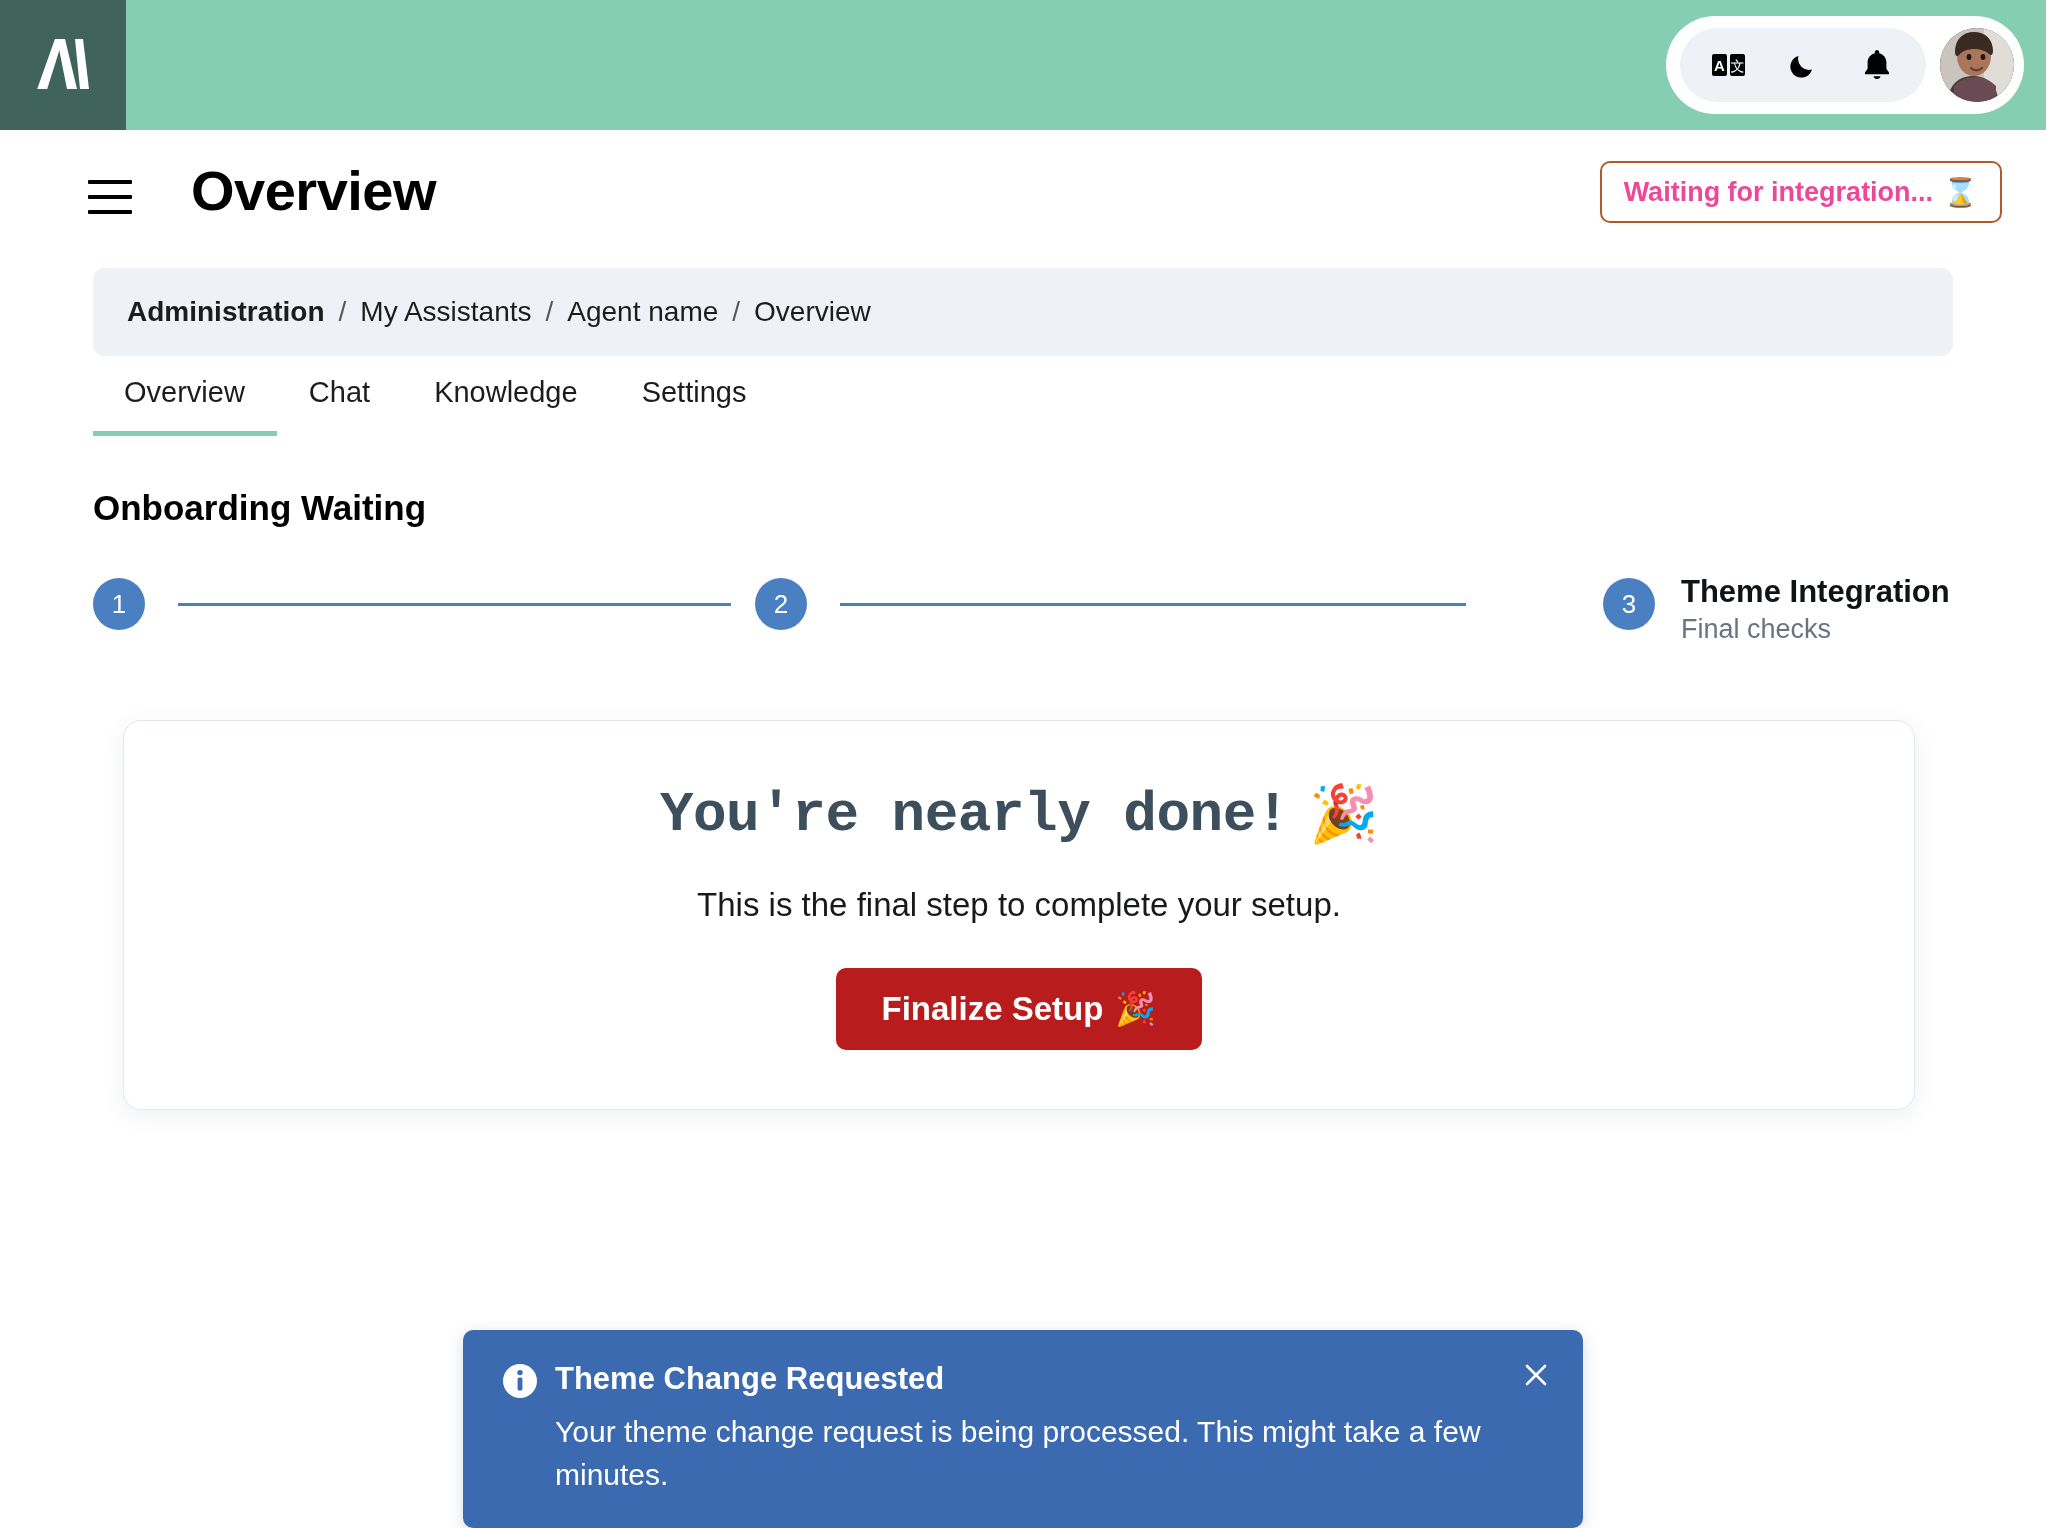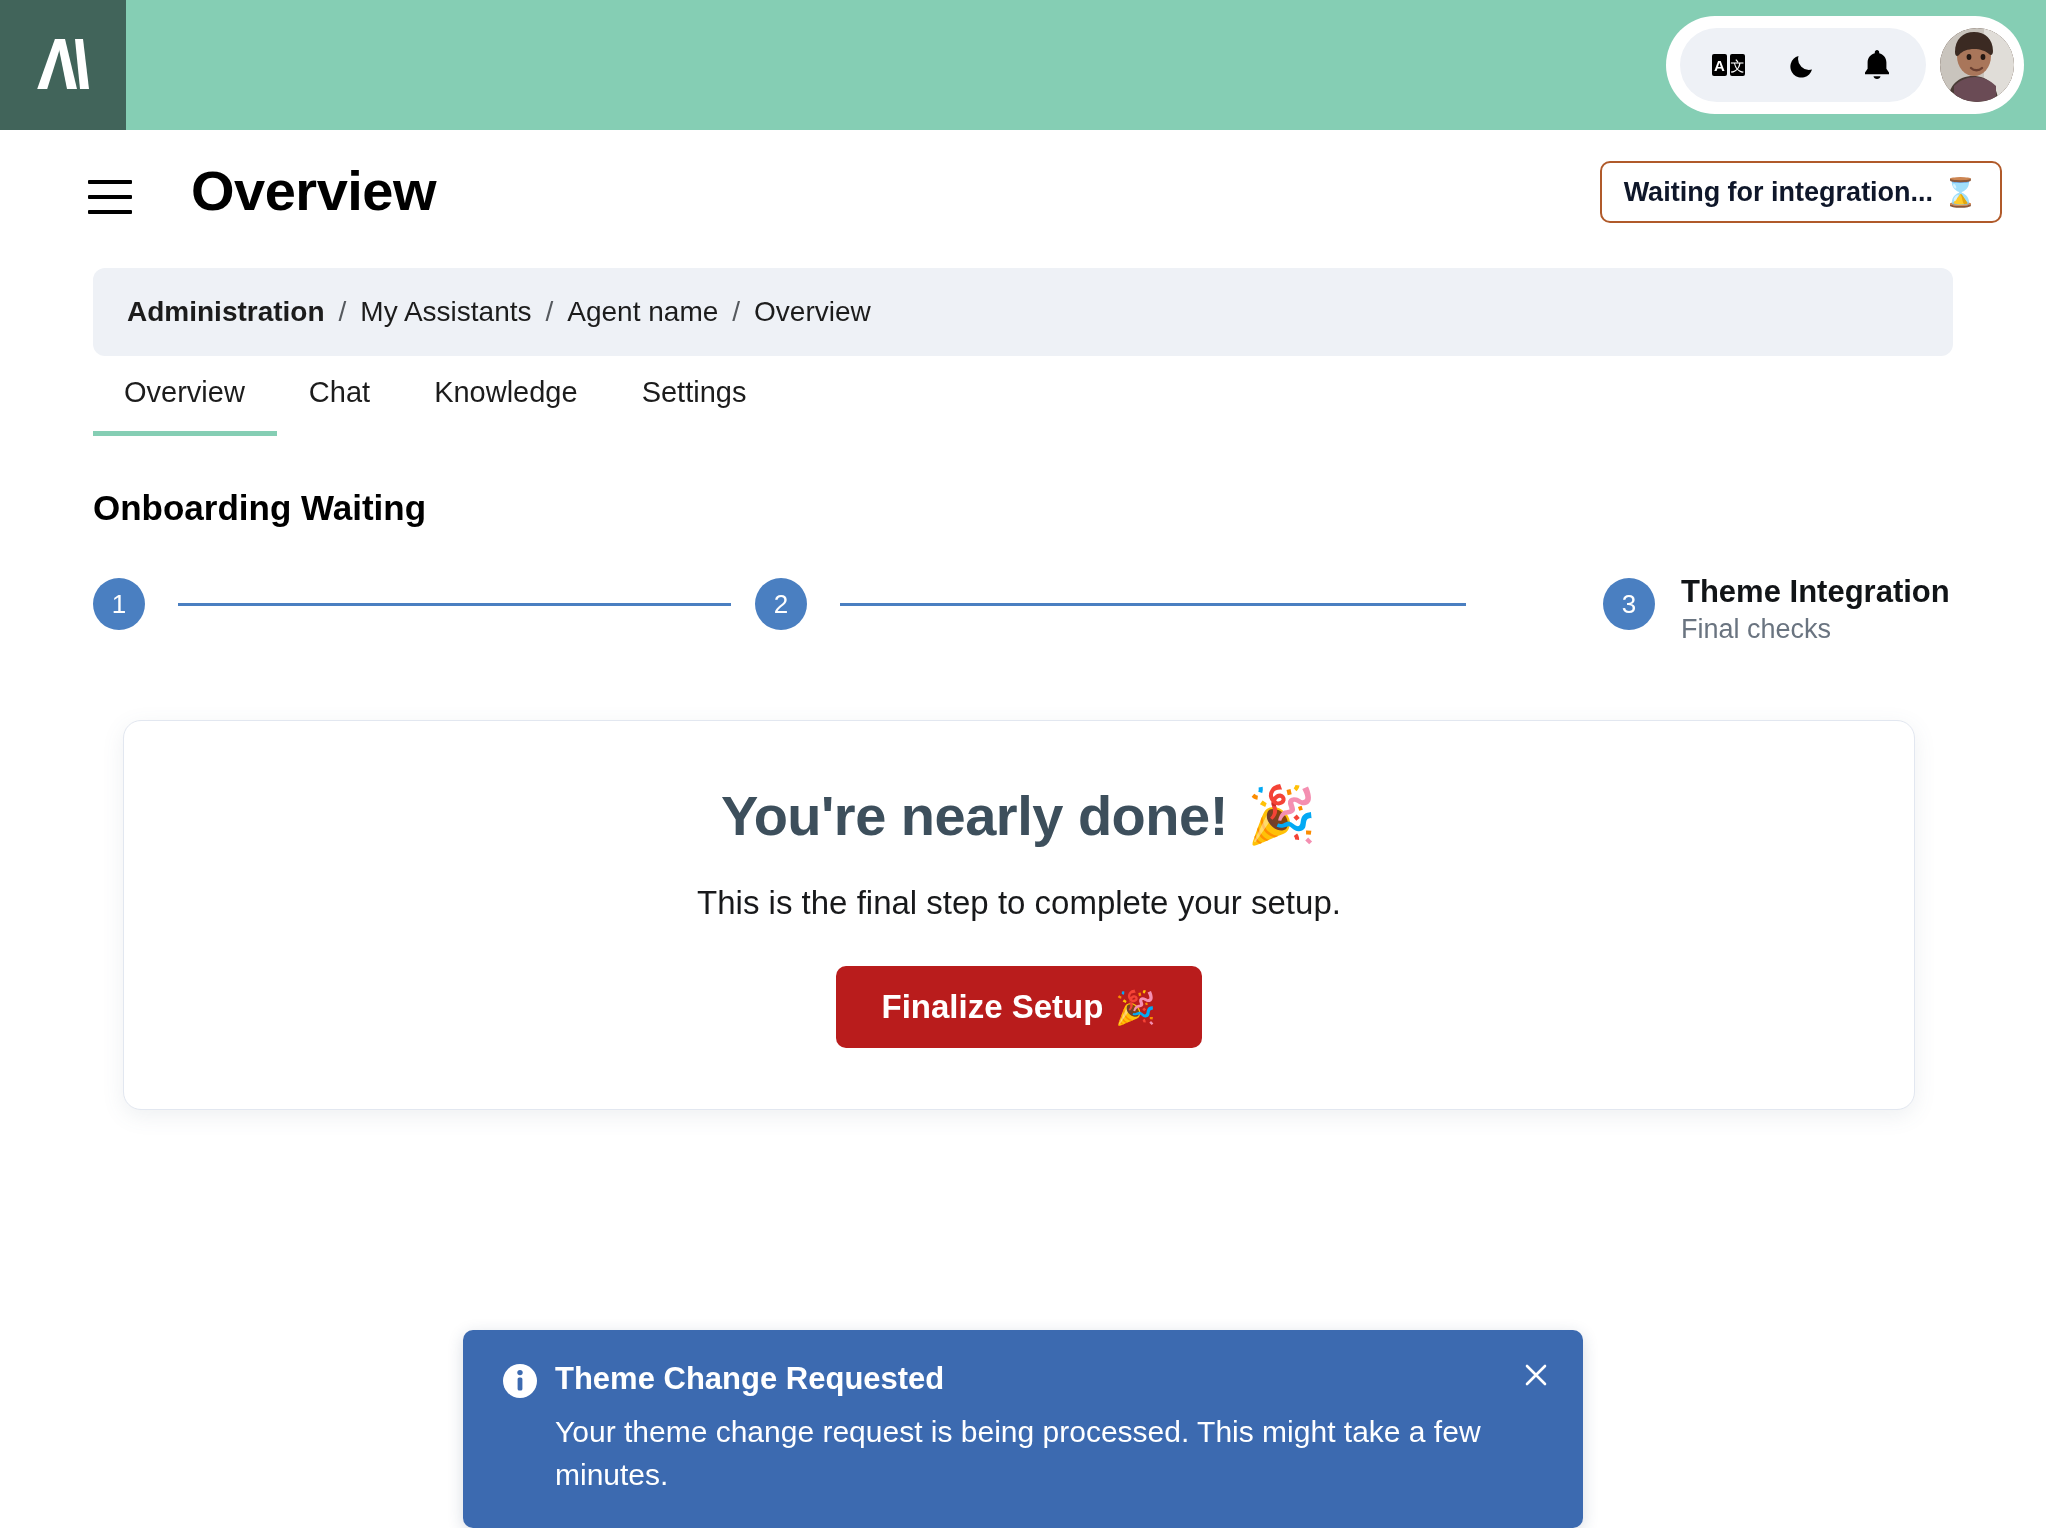--- a/index.html
+++ b/index.html
@@ -128,21 +128,21 @@
     position: absolute;
     right: 44px;
     top: 161px;
     height: 62px;
     padding: 0 22px;
     border: 2px solid #b05a2a;
     border-radius: 10px;
     display: flex;
     align-items: center;
     gap: 10px;
-    color: #0f172a;
+    color: #ec4899;
     font-size: 27px;
     font-weight: 700;
     background: #ffffff;
     cursor: pointer;
     white-space: nowrap;
   }
   .status-badge .emoji { font-size: 28px; }
 
   
   .breadcrumb {
@@ -259,20 +259,21 @@
   }
   .card-title {
     font-size: 56px;
     font-weight: 700;
     color: #3d4f5c;
     letter-spacing: -0.5px;
     margin-bottom: 36px;
     display: flex;
     align-items: center;
     gap: 20px;
+    font-family: Liberation Mono, monospace;
   }
   .card-sub {
     font-size: 33px;
     color: #18191b;
     margin-bottom: 44px;
   }
   .cta-button {
     height: 82px;
     padding: 0 46px;
     background: #b91c1c;

